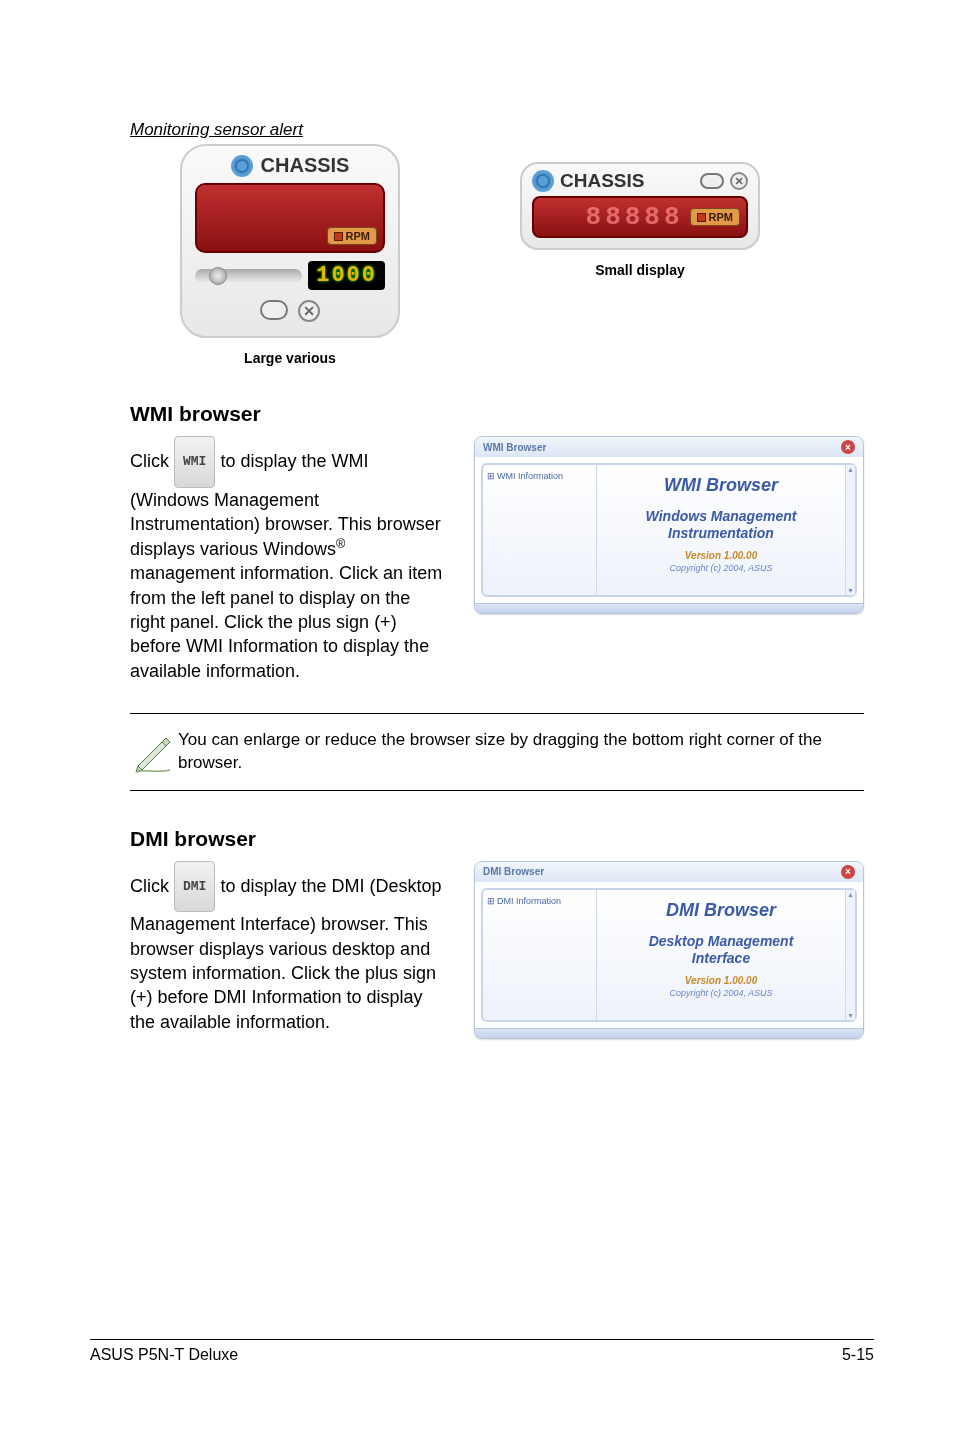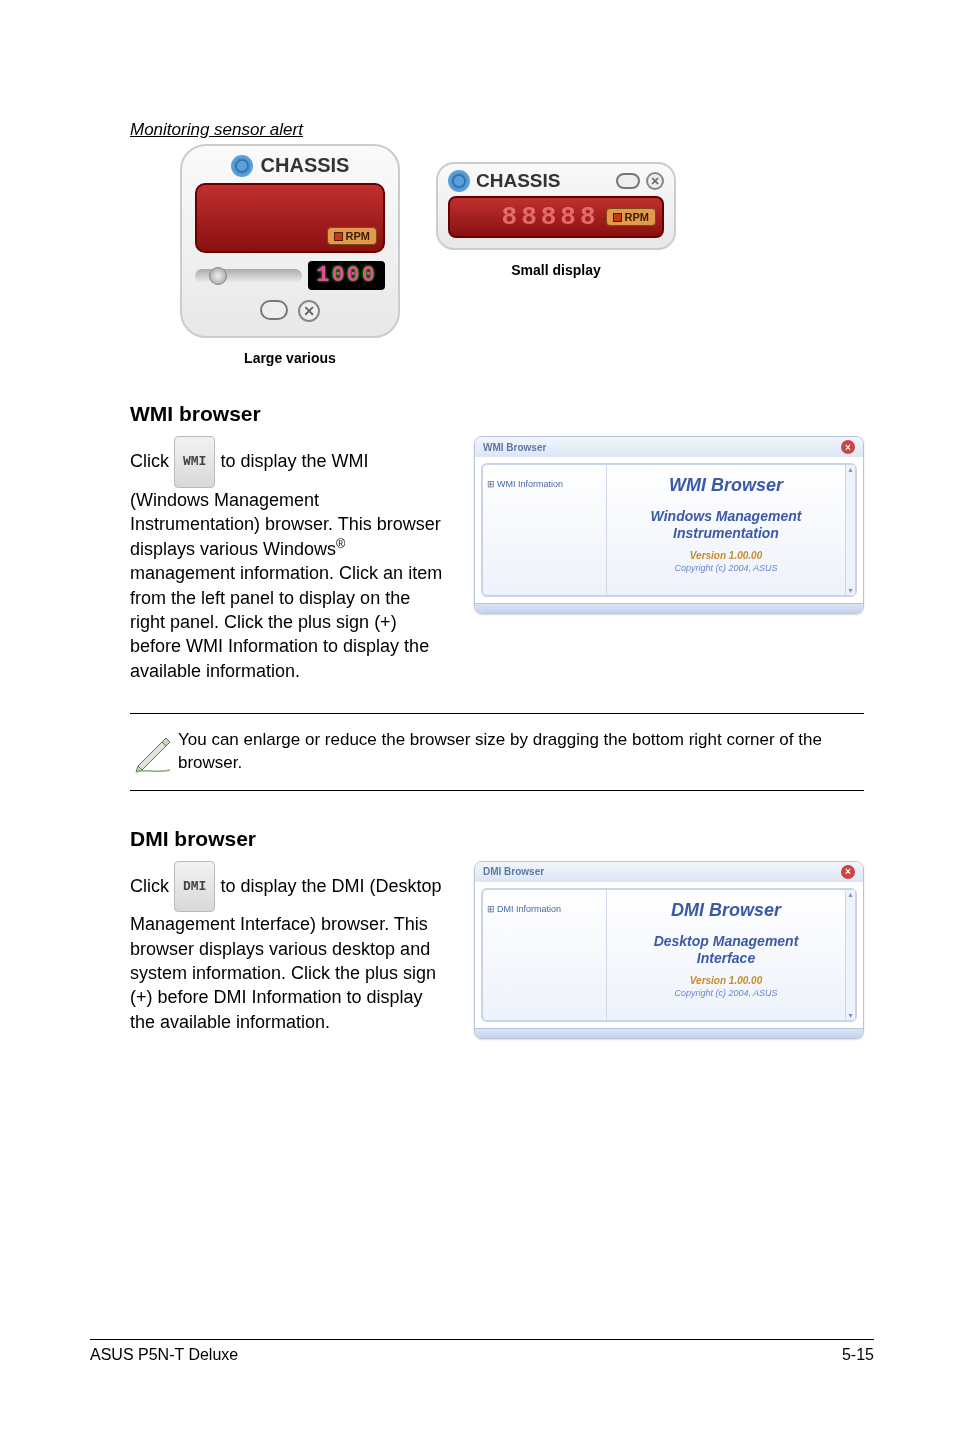--- a/index.html
+++ b/index.html
@@ -21,21 +21,21 @@
     margin-bottom: 4px;
   }
   .body-text {
     font-size: 18px;
     line-height: 1.35;
     margin-bottom: 18px;
   }
   .display-row {
     display: flex;
     align-items: flex-start;
-    gap: 36px;
+    gap: 120px;
     margin-bottom: 10px;
   }
   .large-col {
     display: flex;
     flex-direction: column;
     align-items: center;
     margin-left: 50px;
   }
   .small-col {
     display: flex;
@@ -114,21 +114,21 @@
     position: absolute; left: 14px; top: -2px;
     width: 18px; height: 18px;
     background: radial-gradient(circle, #eee, #999);
     border-radius: 50%;
     border: 1px solid #888;
   }
   .lcd {
     font-family: "Courier New", monospace;
     font-size: 22px;
     font-weight: bold;
-    color: #ec4899;
+    color: #eab308;
     background: #000;
     padding: 2px 8px;
     border-radius: 4px;
     letter-spacing: 2px;
     text-shadow: 0 0 3px #0f0;
   }
   .icon-row {
     margin-top: 10px;
     display: flex;
     gap: 10px;
@@ -258,25 +258,25 @@
   }
   .browser-mock .frame {
     margin: 6px;
     flex: 1;
     border: 2px solid #c8d4ec;
     border-radius: 6px;
     display: flex;
     background: linear-gradient(#fff, #eef2fa);
   }
   .browser-mock .left-pane {
-    width: 124px;
+    width: 114px;
     border-right: 1px solid #d0d8e8;
     font-size: 9px;
     color: #4a6aa0;
-    padding: 14px 4px;
+    padding: 6px 4px;
   }
   .browser-mock .left-pane .node {
     white-space: nowrap;
   }
   .browser-mock .right-pane {
     flex: 1;
     display: flex;
     flex-direction: column;
     align-items: center;
     justify-content: flex-start;

